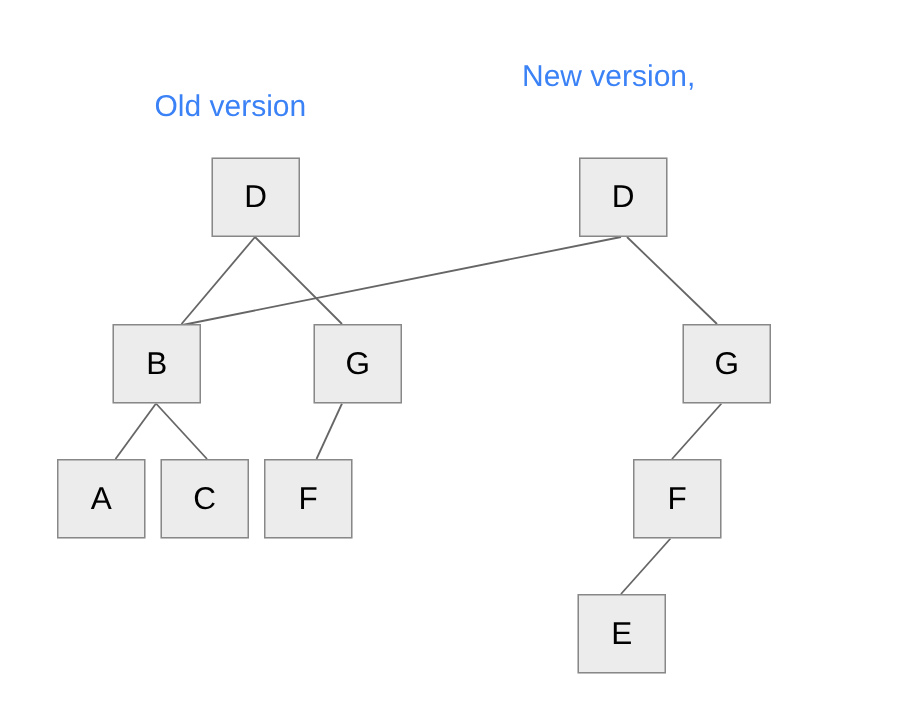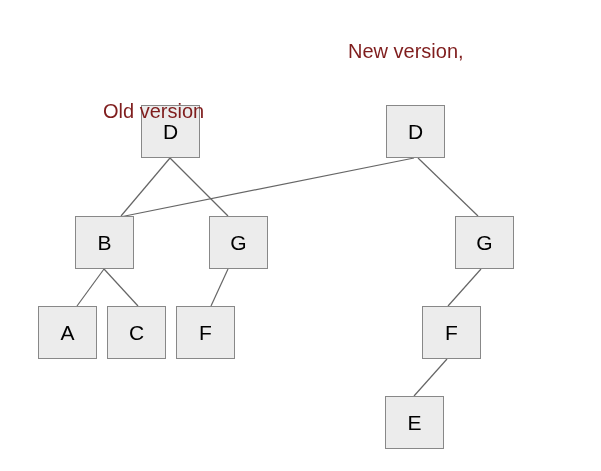--- a/index.html
+++ b/index.html
@@ -36,21 +36,21 @@
     font-family: "Liberation Sans", sans-serif;
     font-size: 21px;
     color: #000000;
     line-height: 1;
     z-index: 2;
   }
   .caption {
     position: absolute;
     font-family: "Liberation Sans", sans-serif;
     font-size: 20px;
-    color: #7f1d1d;
+    color: #3b82f6;
     line-height: 27px;
     white-space: pre;
     z-index: 3;
   }
 </style>
 </head>
 <body>
 
 <div id="canvas" style="background: rgb(255, 255, 255);">
 
@@ -92,17 +92,17 @@
         <span>G</span>
       </div>
       <div class="node" style="left: 422px; top: 306px; width: 59px; height: 53px; background: rgb(236, 236, 236); border-color: rgb(136, 136, 136);">
         <span>F</span>
       </div>
       <div class="node" style="left: 385px; top: 396px; width: 59px; height: 53px; background: rgb(236, 236, 236); border-color: rgb(136, 136, 136);">
         <span>E</span>
       </div>
     </div>
   <div id="caption-layer">
-      <div class="caption" style="left: 103px; top: 58px; margin-top: 40px;"><div>Old version</div></div>
+      <div class="caption" style="left: 103px; top: 58px;"><div>Old version</div></div>
       <div class="caption" style="left: 348px; top: 38px;"><div>New version,</div></div>
     </div>
 
 </div>
 
 </body></html>

